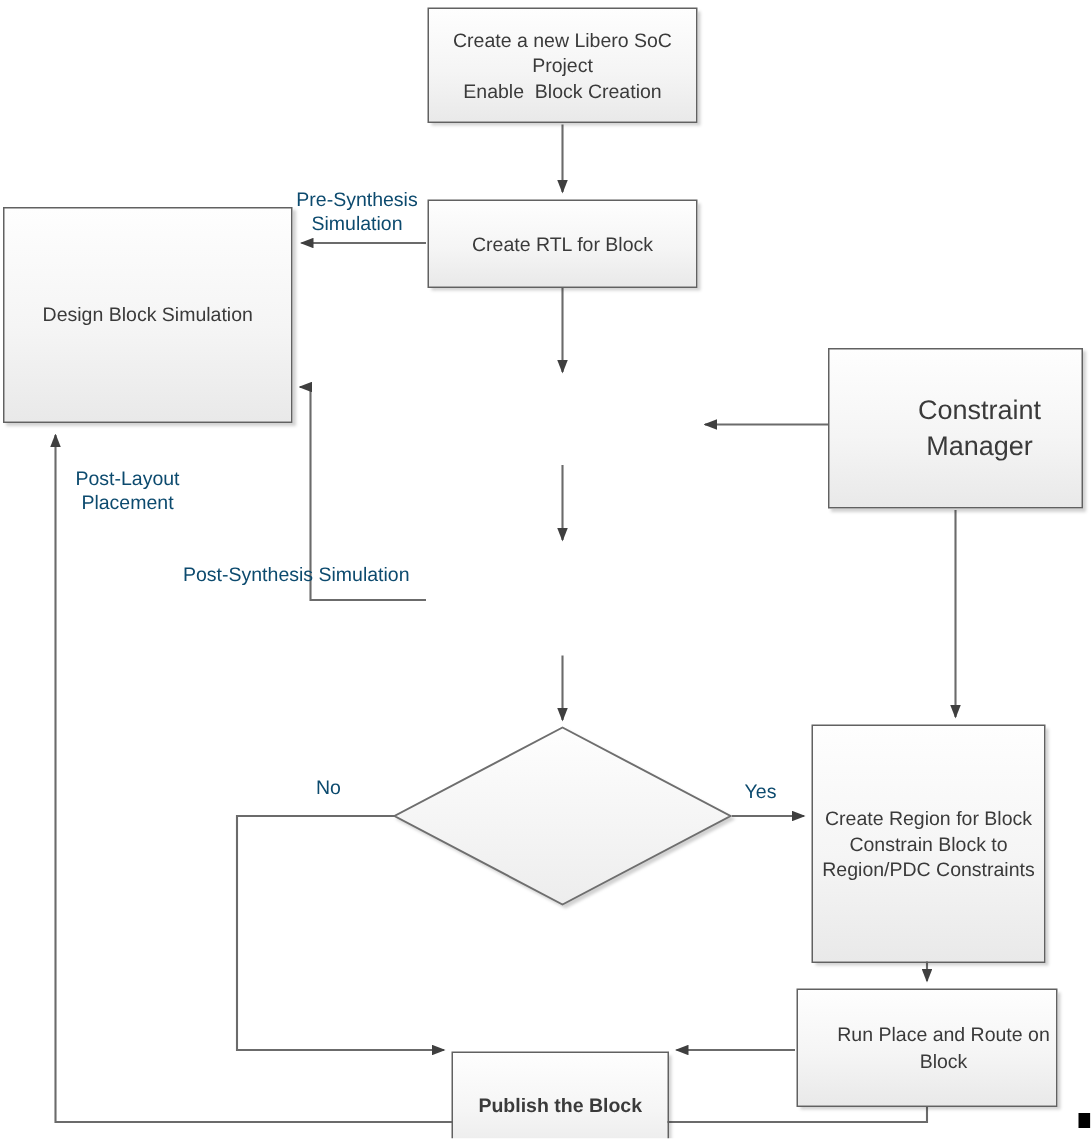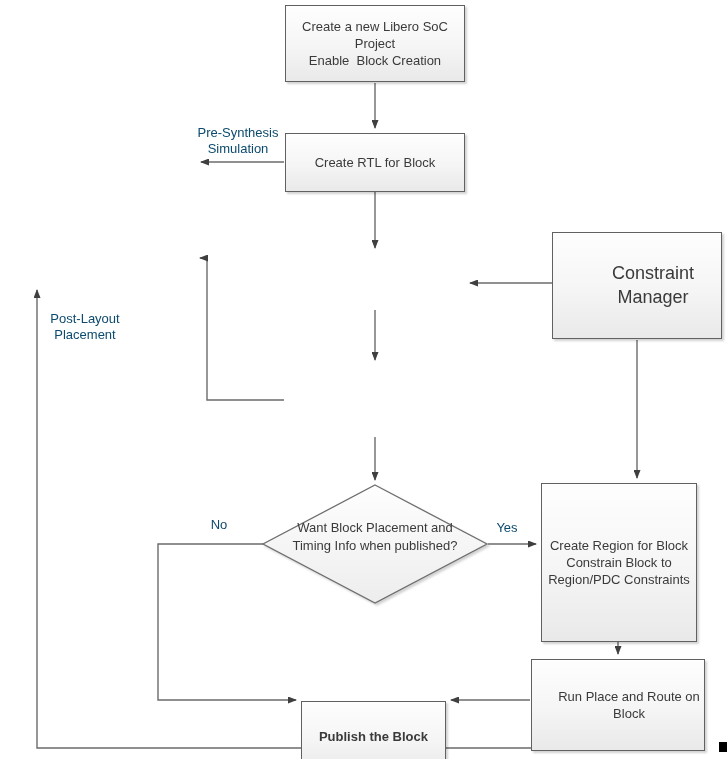--- a/index.html
+++ b/index.html
@@ -70,21 +70,21 @@
   }
   
   #node-create-project      { left:285px; top:5px;   width:180px; height:77px;  }
   #node-create-rtl          { left:285px; top:133px; width:180px; height:59px;  }
   #node-design-block-sim    { left:2px;   top:138px; width:193px; height:144px; }
   #node-set-constraints     { left:284px; top:253px; width:180px; height:57px;  }
   #node-constraint-manager  { left:552px; top:232px; width:170px; height:107px; font-size:12px; }
   #node-constraint-manager .node-label { font-size: 18px; margin-left: 32px; }
   #node-synthesize          { left:284px; top:365px; width:181px; height:72px;  }
   #node-create-region       { left:541px; top:483px; width:156px; height:159px; }
-  #node-run-place-route     { left:531px; top:659px; width:174px; height:92px;padding-left:22px;  }
+  #node-run-place-route     { left:531px; top:659px; width:174px; height:79px;padding-left:22px;  }
   #node-publish             { left:301px; top:701px; width:145px; height:72px;font-weight:bold;  }
 
   #label-pre-synthesis  { left:186px; top:125px; width:104px; text-align:center; }
   #label-post-synthesis { left:122px; top:375px; }
   #label-post-layout    { left:45px;  top:311px; width:80px; text-align:center; }
   #label-no             { left:204px; top:517px; width:30px; text-align:center; }
   #label-yes            { left:492px; top:520px; width:30px; text-align:center; }
 </style>
 </head>
 <body>
@@ -122,20 +122,23 @@
   <div class="node" id="node-create-project">
     <span class="node-label">Create a new Libero SoC
 Project
 Enable  Block Creation</span>
   </div>
 
   <div class="node" id="node-create-rtl">
     <span class="node-label">Create RTL for Block</span>
   </div>
 
+  <div class="node" id="node-design-block-sim">
+    <span class="node-label">Design Block Simulation</span>
+  </div>
 
 
   <div class="node" id="node-constraint-manager">
     <span class="node-label">Constraint Manager</span>
   </div>
 
 
   <div class="node" id="node-create-region">
     <span class="node-label">Create Region for Block
 Constrain Block to
@@ -144,25 +147,24 @@
 
   <div class="node" id="node-run-place-route">
     <span class="node-label">Run Place and Route on
 Block</span>
   </div>
 
   <div class="node" id="node-publish">
     <span class="node-label">Publish the Block</span>
   </div>
 
-  <div class="diamond-label">Want Block Placement and
-Timing Info when published?</div>
 
   <div class="edge-label" id="label-pre-synthesis">Pre-Synthesis
 Simulation</div>
+  <div class="edge-label" id="label-post-synthesis">Post-Synthesis Simulation</div>
   <div class="edge-label" id="label-post-layout">Post-Layout
 Placement</div>
   <div class="edge-label" id="label-no">No</div>
   <div class="edge-label" id="label-yes">Yes</div>
 
   <div id="black-mark"></div>
 
 </div>
 
 </body></html>

